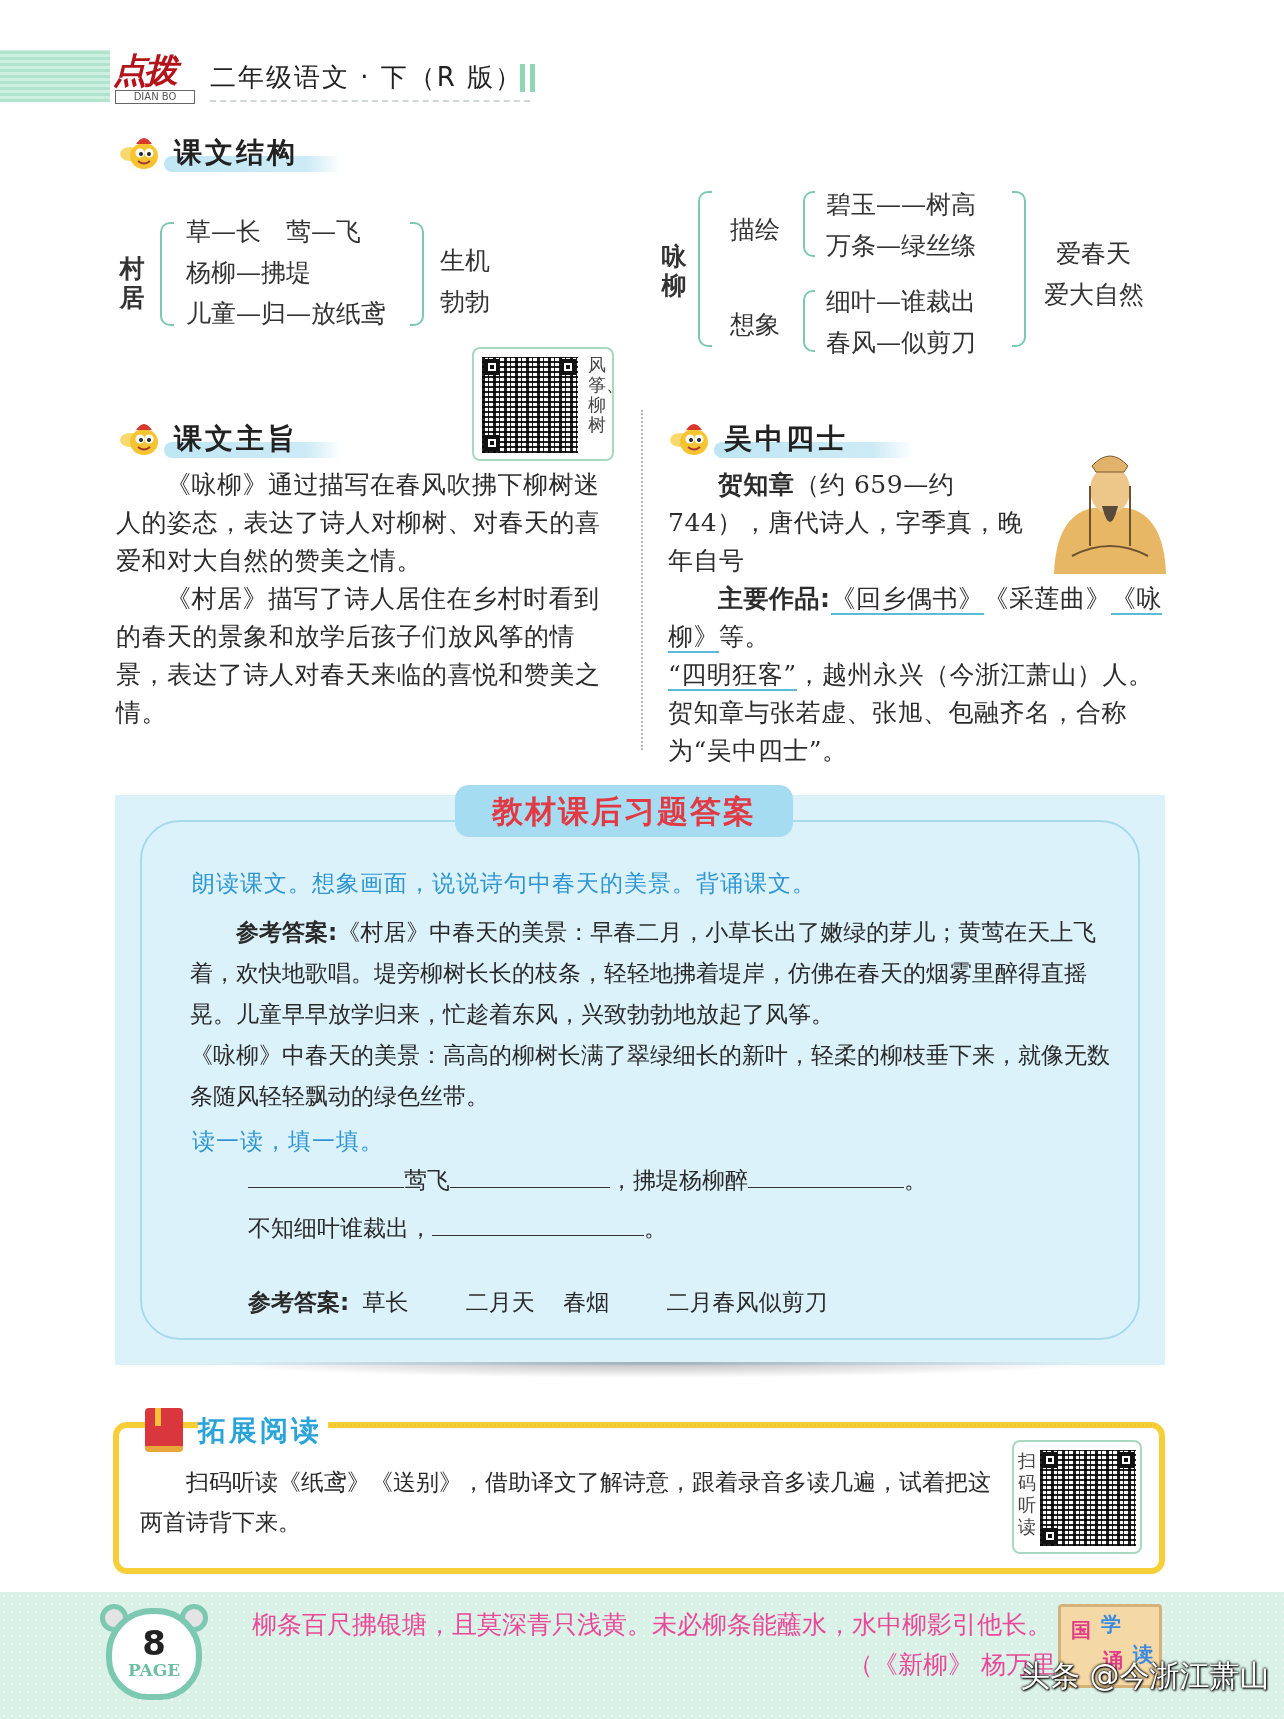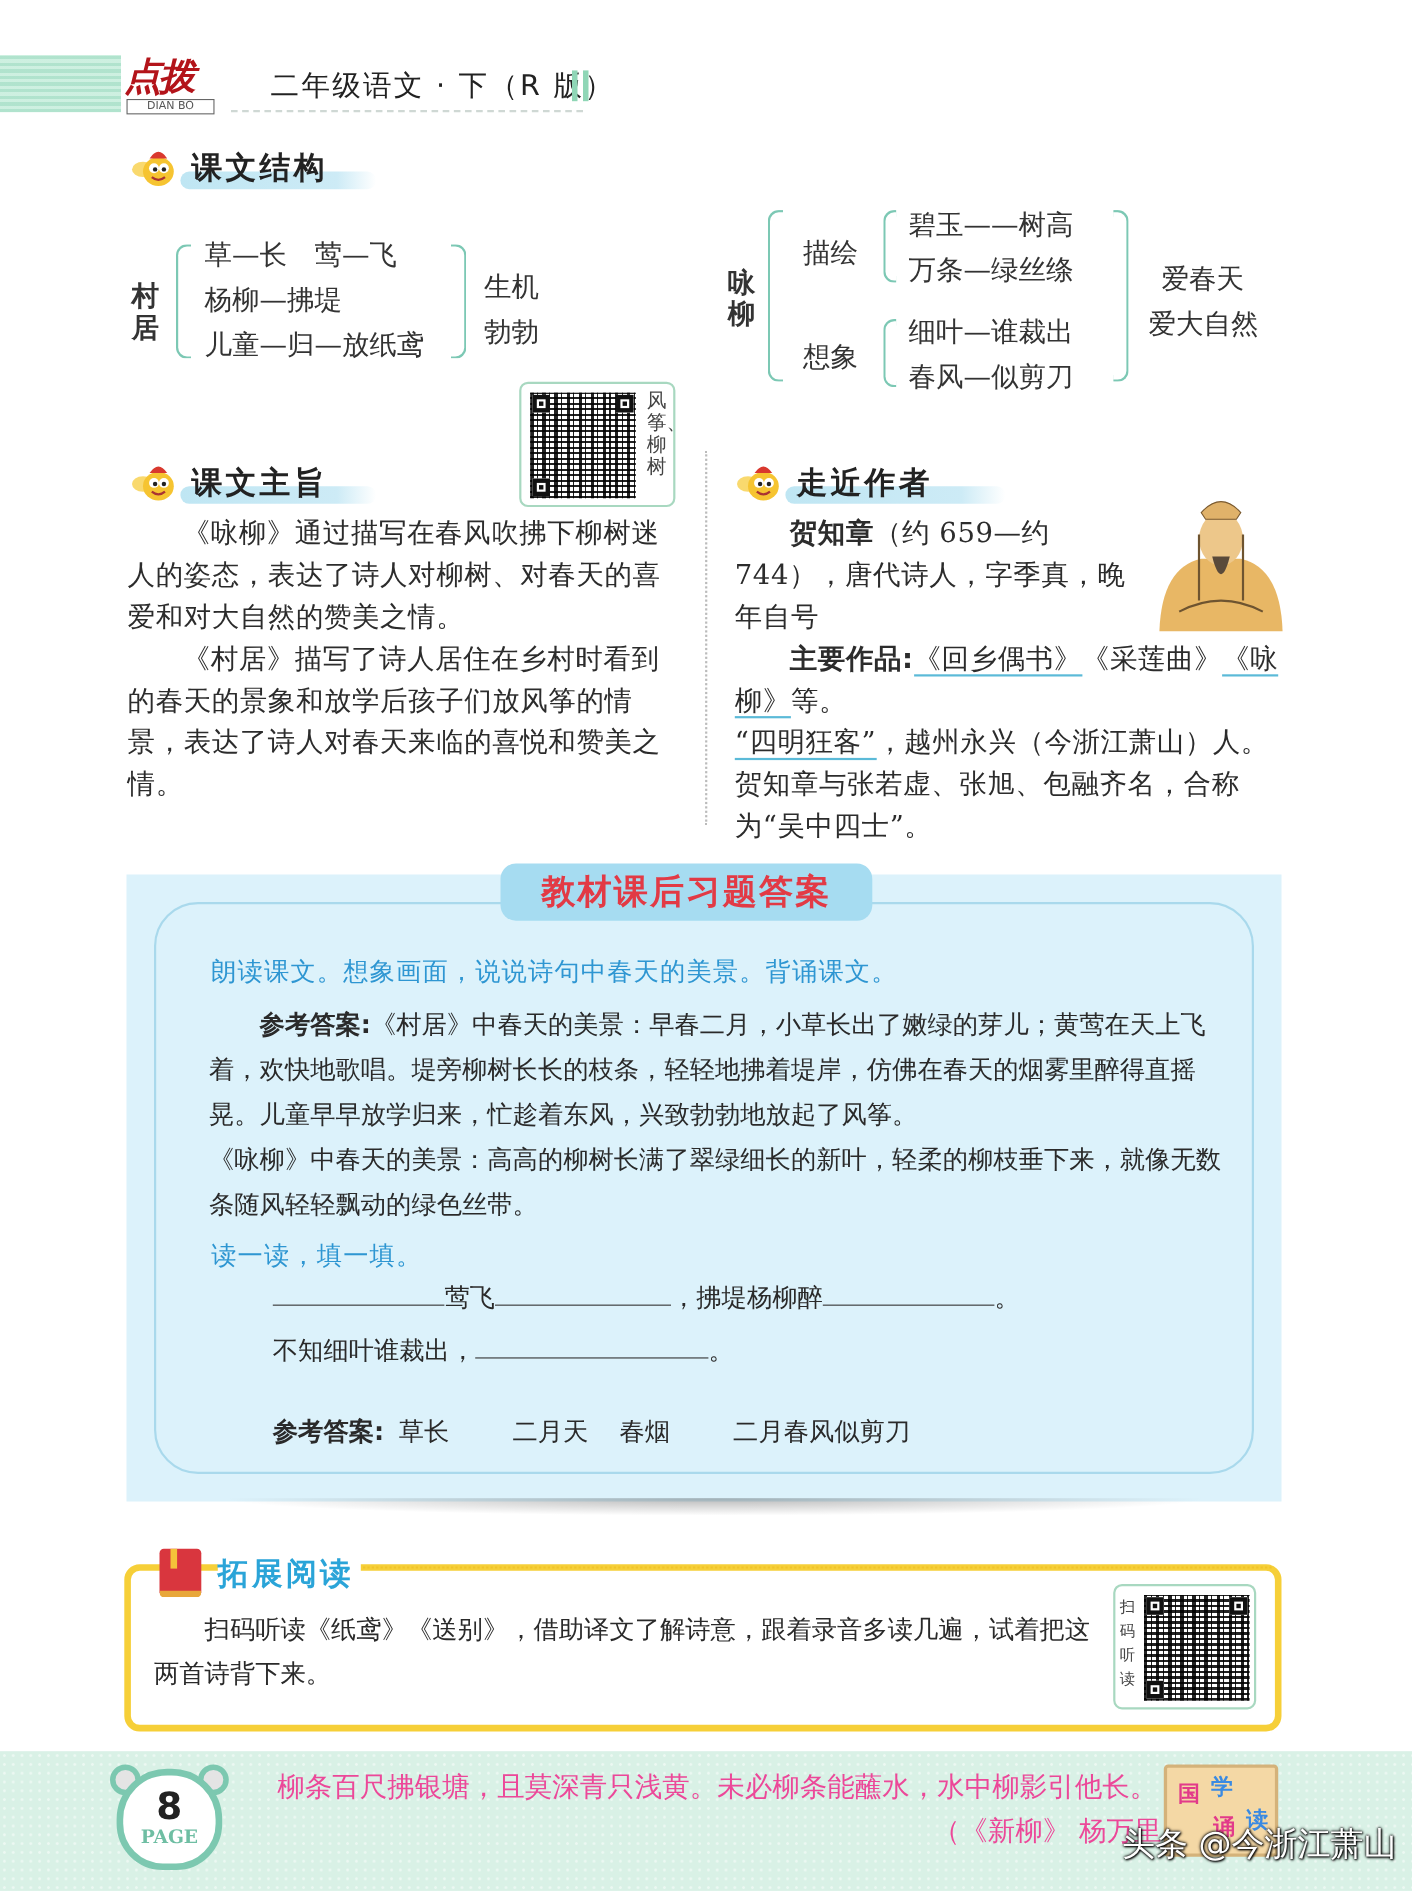--- a/index.html
+++ b/index.html
@@ -9,21 +9,21 @@
   .abs { position: absolute; }
 
   
   .hdr-stripe { left: 0; top: 50px; width: 110px; height: 52px;
     background: repeating-linear-gradient(0deg, #a8e0c8 0 3px, #c8eedd 3px 6px); opacity: .9; }
   .hdr-logo { left: 113px; top: 50px; width: 86px; height: 56px; }
   .logo-cn { position: absolute; left: 0; top: 0; font-family: "DejaVu Sans", sans-serif; font-weight: bold;
     font-size: 34px; color: #b3141a; letter-spacing: -3px; line-height: 40px; font-style: italic; }
   .logo-en { position: absolute; left: 2px; top: 40px; width: 80px; height: 14px; border: 1px solid #666;
     font-family: "DejaVu Sans", sans-serif; font-size: 10px; color: #555; text-align: center; line-height: 12px; background:#fff;}
-  .hdr-title { left: 210px; top: 60px; font-family: "DejaVu Sans", sans-serif; font-size: 26px; color: #222; letter-spacing: 2px; margin-left: 36px; }
+  .hdr-title { left: 210px; top: 60px; font-family: "DejaVu Sans", sans-serif; font-size: 26px; color: #222; letter-spacing: 2px; }
   .hdr-bars { left: 520px; top: 64px; }
   .hdr-bars span { display: inline-block; width: 5px; height: 28px; background: #8fd6b6; margin-right: 5px; }
   .hdr-dash { left: 210px; top: 100px; width: 320px; border-top: 2px dashed #cfd8d4; }
 
   
   .sec-head { height: 50px; }
   .bee { position: absolute; left: 0; top: 0; width: 50px; height: 50px; }
   .sec-title { position: absolute; left: 56px; top: 6px; font-family: "DejaVu Sans", sans-serif; font-weight: bold;
     font-size: 28px; color: #222; letter-spacing: 3px; z-index: 2; }
   .sec-underlay { position: absolute; left: 46px; top: 28px; width: 178px; height: 16px;
@@ -182,21 +182,21 @@
     <ellipse cx="12" cy="26" rx="10" ry="7" fill="#f7d04a" opacity=".8"></ellipse>
     <ellipse cx="26" cy="28" rx="14" ry="13" fill="#f6c431"></ellipse>
     <path d="M18 16 Q26 4 34 16 Z" fill="#d9382e"></path>
     <circle cx="22" cy="25" r="4.5" fill="#fff"></circle>
       <circle cx="31" cy="25" r="4.5" fill="#fff"></circle>
     <circle cx="23" cy="26" r="2" fill="#222"></circle>
       <circle cx="31" cy="26" r="2" fill="#222"></circle>
     <path d="M20 33 Q26 38 32 33" stroke="#a33" stroke-width="2" fill="none"></path>
   </svg>
   <div class="sec-underlay" style="width:200px;"></div>
-  <div class="sec-title">走近作者</div>
+  <div class="sec-title">吴中四士</div>
 </div>
 
 <svg class="abs" style="left:1052px; top:446px; width:116px; height:128px;" viewBox="0 0 116 128">
   <path d="M2 128 Q4 70 40 62 L76 62 Q112 70 114 128 Z" fill="#e8b765"></path>
   <ellipse cx="58" cy="44" rx="20" ry="24" fill="#edc78a"></ellipse>
   <path d="M40 20 Q58 0 76 20 L72 26 L44 26 Z" fill="#e0b26a" stroke="#7a5a30"></path>
   <path d="M50 60 Q58 92 66 60" fill="#5a4a3a"></path>
   <path d="M38 40 L38 100 M78 40 L78 100" stroke="#6e5430" stroke-width="2"></path>
   <path d="M20 110 Q58 90 96 110" stroke="#6e5430" stroke-width="2" fill="none"></path>
 </svg>
@@ -240,21 +240,21 @@
 </div>
 
 <div class="abs ext-box"></div>
 <div class="abs ext-dotline"></div>
 <div class="abs ext-book"></div>
 <div class="abs ext-title">拓展阅读</div>
 <div class="abs ans-text" style="left:140px; top:1462px; width:860px; font-size:23px; line-height:40px;">
   <p style="text-indent:2em;">扫码听读《纸鸢》《送别》，借助译文了解诗意，跟着录音多读几遍，试着把这两首诗背下来。</p>
 </div>
 <div class="abs" style="left:1012px; top:1440px; width:130px; height:114px; border:2px solid #a8d8c0; border-radius:8px; background:#fff;">
-  <div class="abs" style="left:4px; top:8px; width:20px; font-family:'DejaVu Sans',sans-serif; font-size:14px; line-height:22px; color:#444;">扫码听读</div>
+  <div class="abs" style="left:4px; top:8px; width:20px; font-family:'DejaVu Sans',sans-serif; font-size:18px; line-height:22px; color:#444;">扫码听读</div>
   <div class="qr" style="left:26px; top:8px; width:96px; height:96px;"></div>
   <div class="qr-corner" style="left:28px; top:10px;"></div>
   <div class="qr-corner" style="left:104px; top:10px;"></div>
   <div class="qr-corner" style="left:28px; top:86px;"></div>
 </div>
 
 <div class="abs footer"></div>
 <div class="abs" style="left:106px; top:1608px; width:96px; height:96px;">
   <div class="ear" style="left:-6px; top:-4px;"></div>
   <div class="ear" style="right:-6px; top:-4px;"></div>

